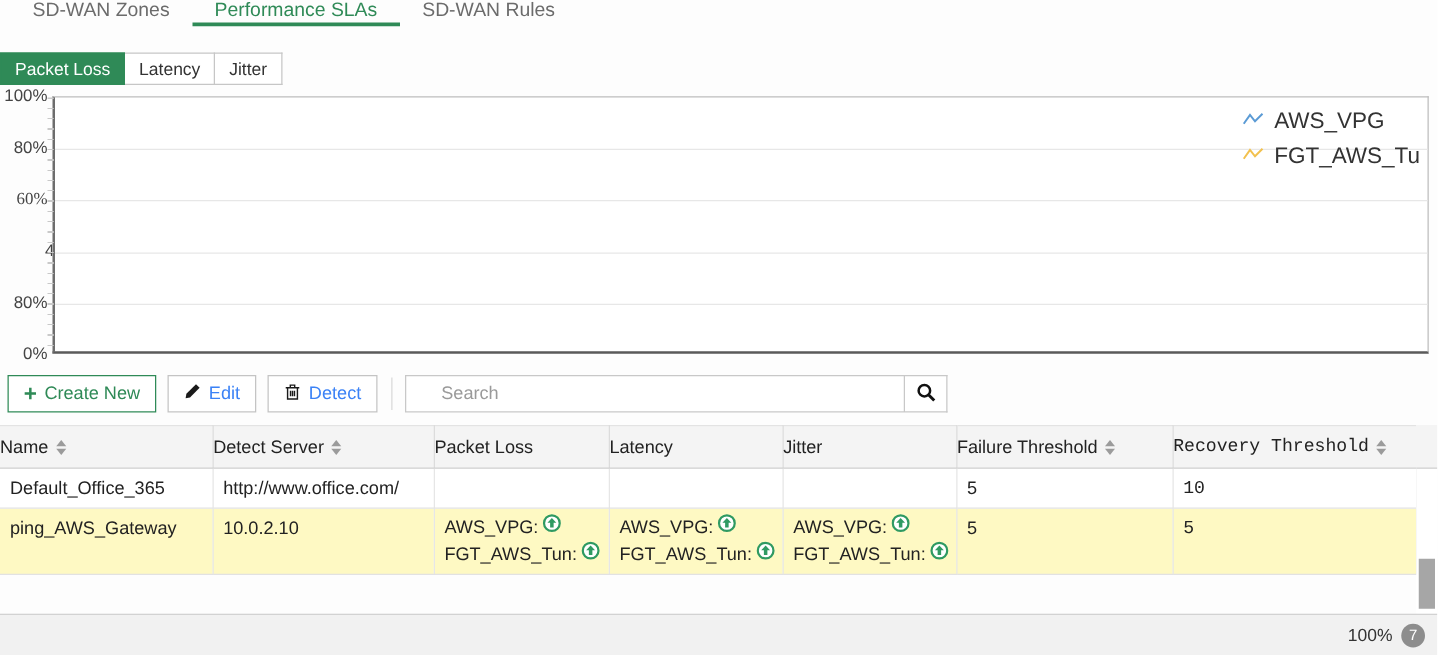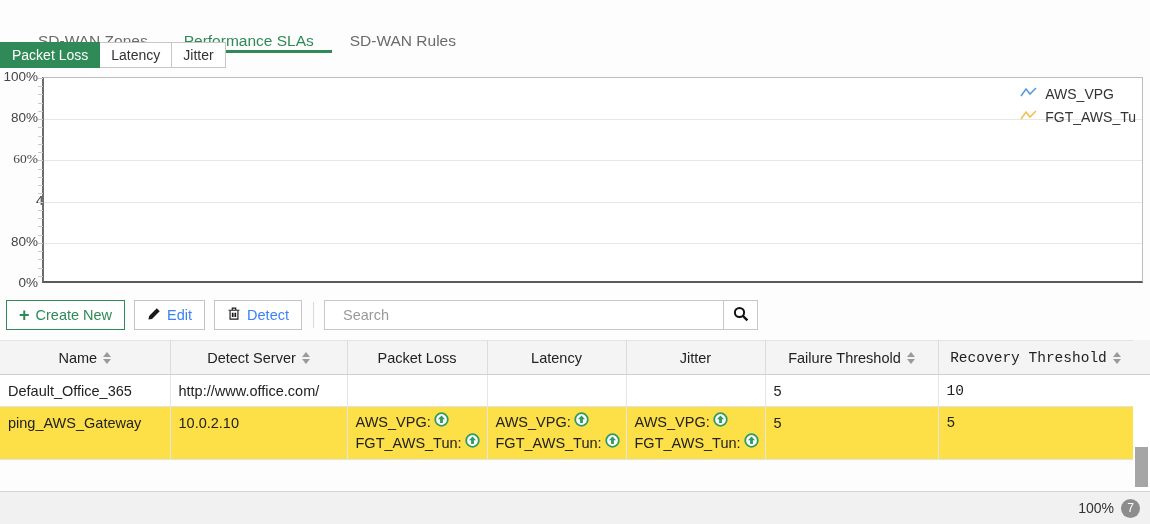--- a/index.html
+++ b/index.html
@@ -1,58 +1,58 @@
 <!DOCTYPE html>
 <html><head>
 <meta charset="utf-8">
 <style>
   * { margin:0; padding:0; box-sizing:border-box; }
   body { font-family:"Liberation Sans", sans-serif; background:#fff; }
   .app { position:relative; width:1150px; height:524px; background:#fdfdfd; overflow:hidden; }
 
   
-  .tabbar { position:absolute; top:16px; left:0; width:100%; height:37px; padding-left:20px; display:flex; align-items:flex-end; }
+  .tabbar { position:absolute; top:0; left:0; width:100%; height:37px; padding-left:8px; display:flex; align-items:flex-start; }
   .tab { display:flex; align-items:center; padding:0 18px; font-size:15.5px; color:#6b6b6b; cursor:pointer; border-bottom:3px solid transparent; }
   .tab.active { color:#2f8a57; border-bottom-color:#2f8a57; }
 
   
   .subtabs { position:absolute; top:42px; left:0; display:flex; }
   .subtab { padding:4px 11px; font-size:14px; background:#fff; border:1px solid #c6c6c6; border-left-width:0; color:#333; cursor:pointer; height:26px; display:flex; align-items:center; }
   .subtab:first-child { border-left-width:1px; }
   .subtab.active { background:#2f8a57; border-color:#2f8a57; color:#fff; }
 
   
   .chart-section { position:absolute; top:70px; left:0; width:1150px; height:214px; }
   .ylabel { position:absolute; width:38px; text-align:right; font-size:13.5px; color:#444; height:16px; line-height:16px; }
   .plot { position:absolute; left:42px; top:7px; width:1101px; height:206px; background:#fff;
           border-top:1px solid #bdbdbd; border-right:1px solid #bdbdbd;
           border-left:2px solid #6d6d6d; border-bottom:2px solid #5a5a5a; }
   .gridline { position:absolute; left:0; width:100%; height:1px; background:#e7e7e7; }
   .tickstrip { position:absolute; left:-6px; top:0; width:5px; height:100%;
                background:repeating-linear-gradient(to bottom, #c9c9c9 0 1px, transparent 1px 8.24px); }
   .legend { position:absolute; top:8px; right:6px; display:flex; flex-direction:column; gap:7px; align-items:flex-start; }
-  .legend-item { display:flex; align-items:center; gap:8px; font-size:14px; color:#333; white-space:nowrap; }
+  .legend-item { display:flex; align-items:center; gap:8px; font-size:18px; color:#333; white-space:nowrap; }
 
   
   .toolbar { position:absolute; top:299px; left:0; width:100%; height:32px; display:flex; align-items:center; padding-left:6px; }
   .btn { display:flex; align-items:center; gap:6px; height:30px; padding:0 12px; background:#fff; border:1px solid #c4c4c4; font-size:14.5px; color:#3b82f6; cursor:pointer; margin-right:9px; }
   .btn-create { border-color:#2f8a57; color:#2f8a57; }
   .plus-glyph { font-size:18px; font-weight:bold; line-height:1; color:#2f8a57; }
   .tb-divider { width:1px; height:26px; background:#d9d9d9; margin:0 10px 0 2px; }
   .search-wrap { display:flex; align-items:stretch; height:30px; }
-  .search-input { width:400px; height:30px; border:1px solid #c8c8c8; padding:0 18px; font-size:14.5px; color:#333; outline:none; font-family:"Liberation Sans", sans-serif; }
+  .search-input { width:400px; height:30px; border:1px solid #c8c8c8; padding:0 28px; font-size:14.5px; color:#333; outline:none; font-family:"Liberation Sans", sans-serif; }
   .search-input::placeholder { color:#9a9a9a; }
   .search-btn { width:34px; height:30px; background:#fff; border:1px solid #c8c8c8; border-left:none; display:flex; align-items:center; justify-content:center; cursor:pointer; }
 
   
   table.sla { position:absolute; top:340px; left:0; width:1133px; border-collapse:collapse; table-layout:fixed; font-size:14.5px; color:#222; }
-  table.sla th { height:34px; background:#f4f4f4; font-weight:normal; text-align:center; border-right:1px solid #dcdcdc; border-bottom:1px solid #cfcfcf; border-top:1px solid #e3e3e3; cursor:pointer; }
+  table.sla th { height:34px; background:#f4f4f4; font-weight:normal; text-align:left; border-right:1px solid #dcdcdc; border-bottom:1px solid #cfcfcf; border-top:1px solid #e3e3e3; cursor:pointer; }
   table.sla td { height:32px; padding:2px 8px; border-right:1px solid #e6e6e6; border-bottom:1px solid #e2e2e2; vertical-align:middle; text-align:left; background:#fff; }
   table.sla th:last-child, table.sla td:last-child { border-right:1px solid #d4d4d4;font-family:Liberation Mono, monospace; }
-  tr.hl td { background:#fde047; }
+  tr.hl td { background:#fef9c3; }
   tr.hl { height:53px; }
   .th-inner { display:inline-flex; align-items:center; gap:6px; justify-content:center; }
   .sort { display:inline-flex; flex-direction:column; gap:2px; }
   .sort i { display:block; width:0; height:0; border-left:4px solid transparent; border-right:4px solid transparent; }
   .sort .up { border-bottom:5px solid #9b9b9b; }
   .sort .dn { border-top:5px solid #9b9b9b; }
   .member { display:flex; align-items:center; gap:3px; line-height:21px; white-space:nowrap; }
 
   
   .vscroll { position:absolute; top:340px; left:1133px; width:17px; height:151px; background:#fff; }

